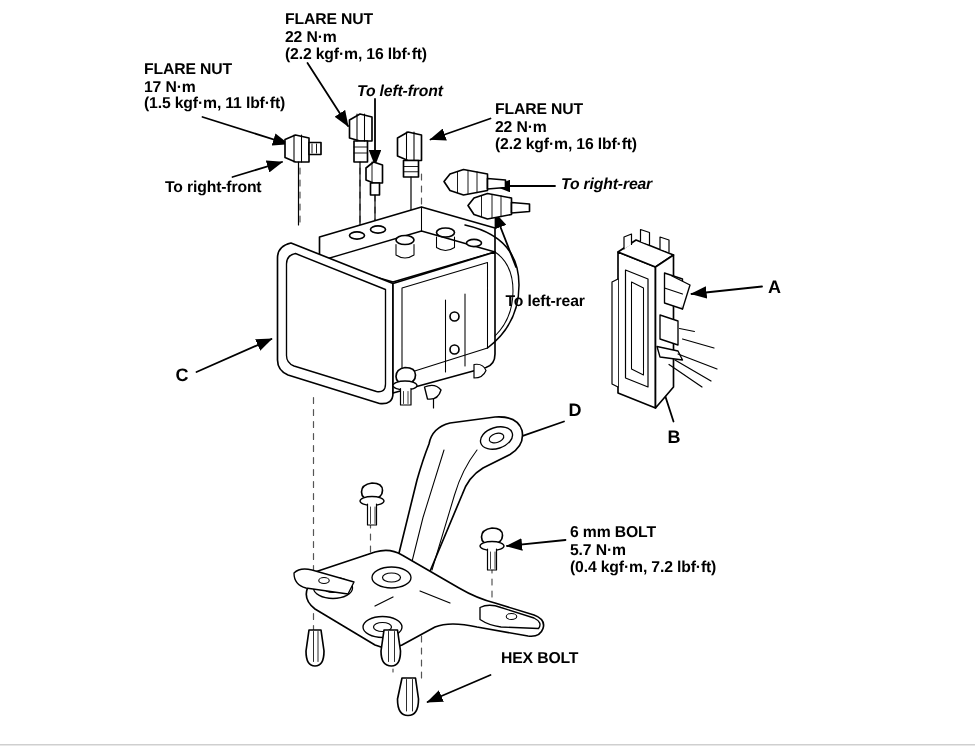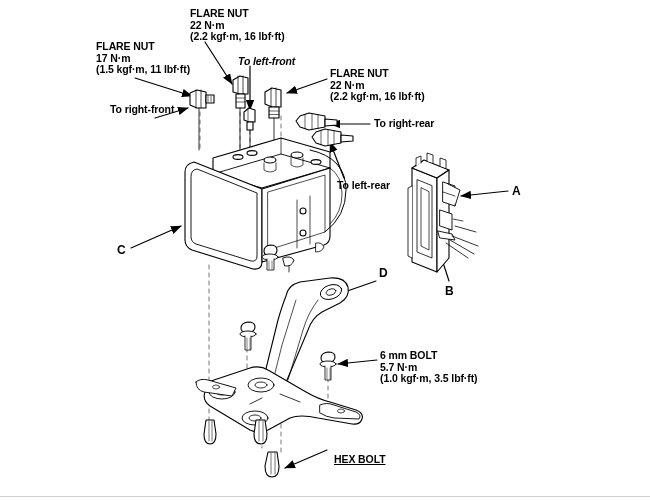--- a/index.html
+++ b/index.html
@@ -277,29 +277,29 @@
   </svg>
 
   <div class="callout" style="left:96px; top:41px;"><span>FLARE NUT</span><br><span>17 N·m</span><br><span>(1.5 kgf·m, 11 lbf·ft)</span></div>
 
   <div class="callout" style="left:190px; top:8px;"><span>FLARE NUT</span><br><span>22 N·m</span><br><span>(2.2 kgf·m, 16 lbf·ft)</span></div>
 
   <div class="callout" style="left:330px; top:68px;"><span>FLARE NUT</span><br><span>22 N·m</span><br><span>(2.2 kgf·m, 16 lbf·ft)</span></div>
 
   <div class="callout" style="left:238px; top:56px;font-style:italic;">To left-front</div>
 
-  <div class="callout" style="left:110px; top:104px;">To right-front</div>
-
-  <div class="callout" style="left:374px; top:118px;">To right-rear</div>
-
-  <div class="callout" style="left:337px; top:180px;">To left-rear</div>
-
-  <div class="callout" style="left:380px; top:350px;"><span>6 mm BOLT</span><br><span>5.7 N·m</span><br><span>(1.0 kgf·m, 3.5 lbf·ft)</span></div>
-
-  <div class="callout" style="left:334px; top:454px;text-decoration:underline;"><span>HEX BOLT</span><br></div>
+  <div class="callout" style="left:110px; top:120px;">To right-front</div>
+
+  <div class="callout" style="left:374px; top:118px;font-style:italic;">To right-rear</div>
+
+  <div class="callout" style="left:337px; top:196px;">To left-rear</div>
+
+  <div class="callout" style="left:380px; top:350px;"><span>6 mm BOLT</span><br><span>5.7 N·m</span><br><span>(0.4 kgf·m, 7.2 lbf·ft)</span></div>
+
+  <div class="callout" style="left:334px; top:434px;"><span>HEX BOLT</span><br></div>
 
   <div class="letter" style="left:512px; top:184px;">A</div>
   <div class="letter" style="left:445px; top:284px;">B</div>
   <div class="letter" style="left:117px; top:243px;">C</div>
   <div class="letter" style="left:379px; top:266px;">D</div>
 
   <div class="bottomrule"></div>
 </div>
 
 </body></html>

